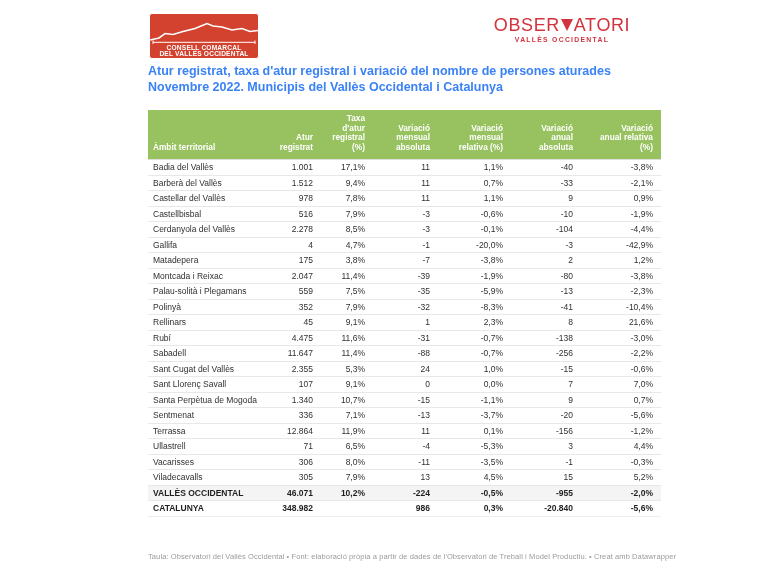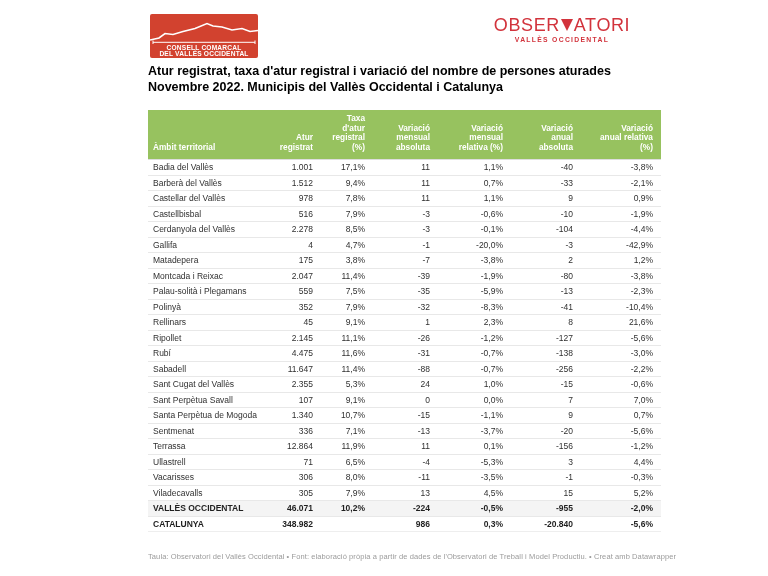--- a/index.html
+++ b/index.html
@@ -12,21 +12,21 @@
   .obs-logo{position:absolute;left:492px;top:16px;width:140px;text-align:center;}
   .obs-word{display:flex;align-items:center;justify-content:center;color:var(--obs-red);
     font-size:18px;font-weight:400;letter-spacing:.6px;line-height:18px;}
   .obs-tri{display:inline-block;width:0;height:0;border-left:6.5px solid transparent;
     border-right:6.5px solid transparent;border-top:12.5px solid var(--obs-red);
     margin:0 1px;position:relative;top:0;}
   .obs-sub{color:var(--obs-red);font-size:6.8px;font-weight:bold;letter-spacing:1.3px;
     margin-top:2px;}
   
   .title{position:absolute;left:148px;top:63px;font-size:12.5px;font-weight:bold;
-    color:#000000;line-height:16px;width:560px;}
+    color:#3b82f6;line-height:16px;width:560px;}
   
   .table-wrap{position:absolute;left:148px;top:110px;width:513px;}
   table{border-collapse:collapse;table-layout:fixed;width:513px;}
   thead th{background:var(--hdr-green);color:#fff;font-size:8.3px;font-weight:bold;
     vertical-align:bottom;text-align:right;padding:4px 8px 7px 2px;line-height:9.5px;
     white-space:pre-line;}
   thead th.c-name{text-align:left;padding-left:5px;}
   tbody td{font-size:8.5px;color:#303030;text-align:right;padding:0 8px 0 2px;
     height:14.5px;line-height:14.5px;white-space:nowrap;overflow:hidden;}
   tbody td.c-name{text-align:left;padding-left:5px;}
@@ -197,29 +197,20 @@
           <tr>
             <td class="c-name">Rellinars</td>
             <td class="c-num">45</td>
             <td class="c-num">9,1%</td>
             <td class="c-num">1</td>
             <td class="c-num">2,3%</td>
             <td class="c-num">8</td>
             <td class="c-num">21,6%</td>
           </tr>
           <tr>
-            <td class="c-name">Ripollet</td>
-            <td class="c-num">2.145</td>
-            <td class="c-num">11,1%</td>
-            <td class="c-num">-26</td>
-            <td class="c-num">-1,2%</td>
-            <td class="c-num">-127</td>
-            <td class="c-num">-5,6%</td>
-          </tr>
-          <tr>
             <td class="c-name">Rubí</td>
             <td class="c-num">4.475</td>
             <td class="c-num">11,6%</td>
             <td class="c-num">-31</td>
             <td class="c-num">-0,7%</td>
             <td class="c-num">-138</td>
             <td class="c-num">-3,0%</td>
           </tr>
           <tr>
             <td class="c-name">Sabadell</td>
@@ -233,21 +224,21 @@
           <tr>
             <td class="c-name">Sant Cugat del Vallès</td>
             <td class="c-num">2.355</td>
             <td class="c-num">5,3%</td>
             <td class="c-num">24</td>
             <td class="c-num">1,0%</td>
             <td class="c-num">-15</td>
             <td class="c-num">-0,6%</td>
           </tr>
           <tr>
-            <td class="c-name">Sant Perpètua Savall</td>
+            <td class="c-name">Sant Llorenç Savall</td>
             <td class="c-num">107</td>
             <td class="c-num">9,1%</td>
             <td class="c-num">0</td>
             <td class="c-num">0,0%</td>
             <td class="c-num">7</td>
             <td class="c-num">7,0%</td>
           </tr>
           <tr>
             <td class="c-name">Santa Perpètua de Mogoda</td>
             <td class="c-num">1.340</td>

